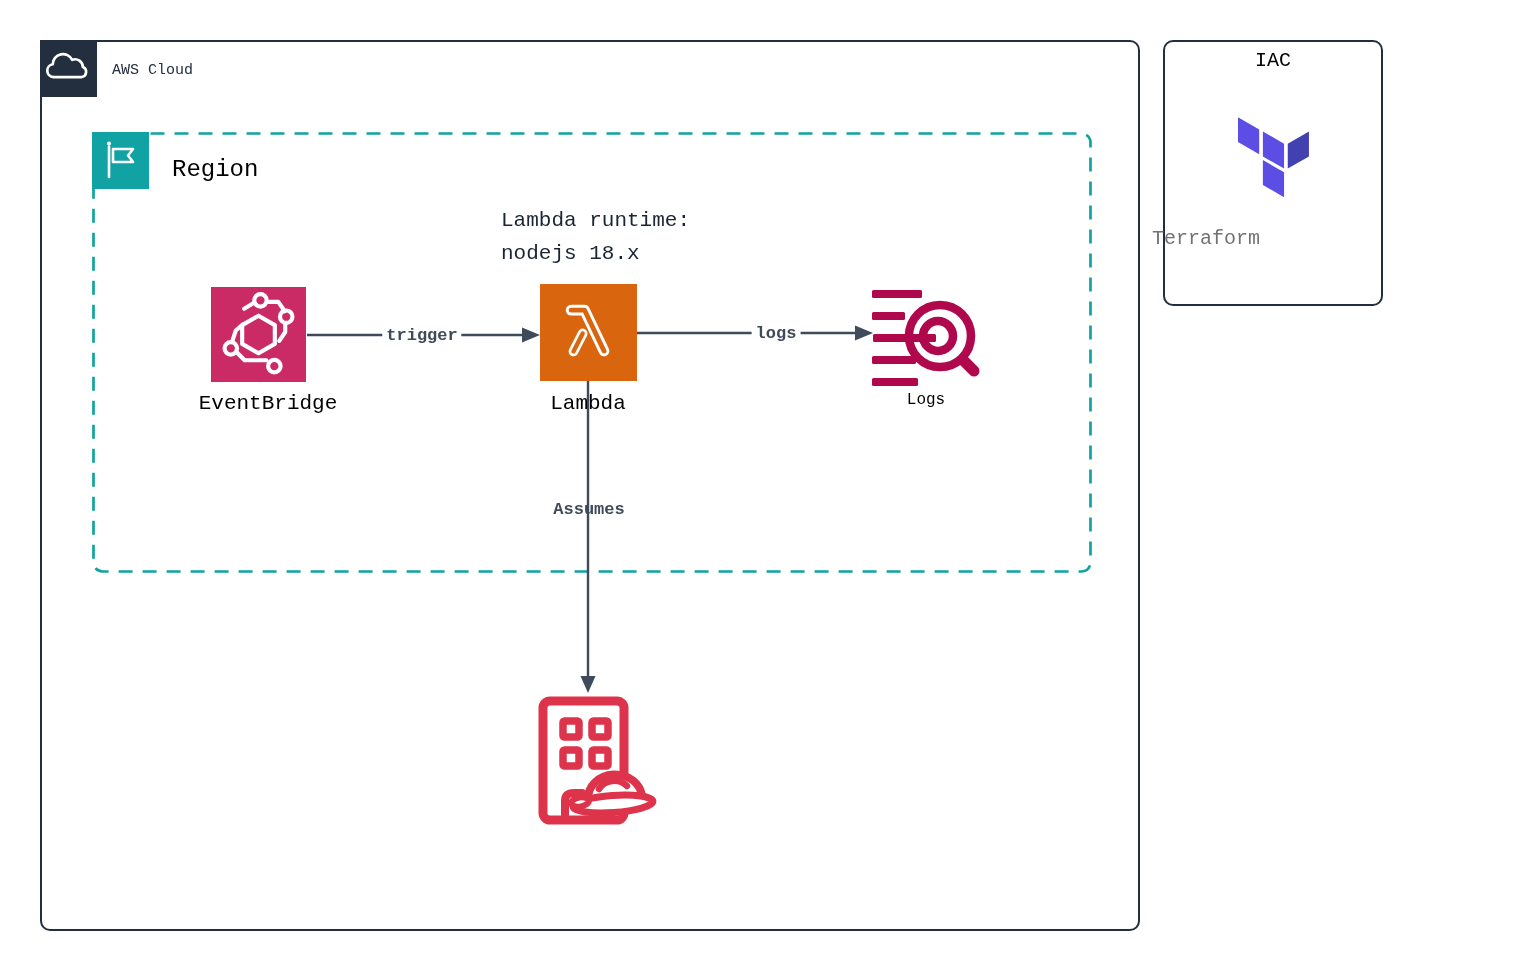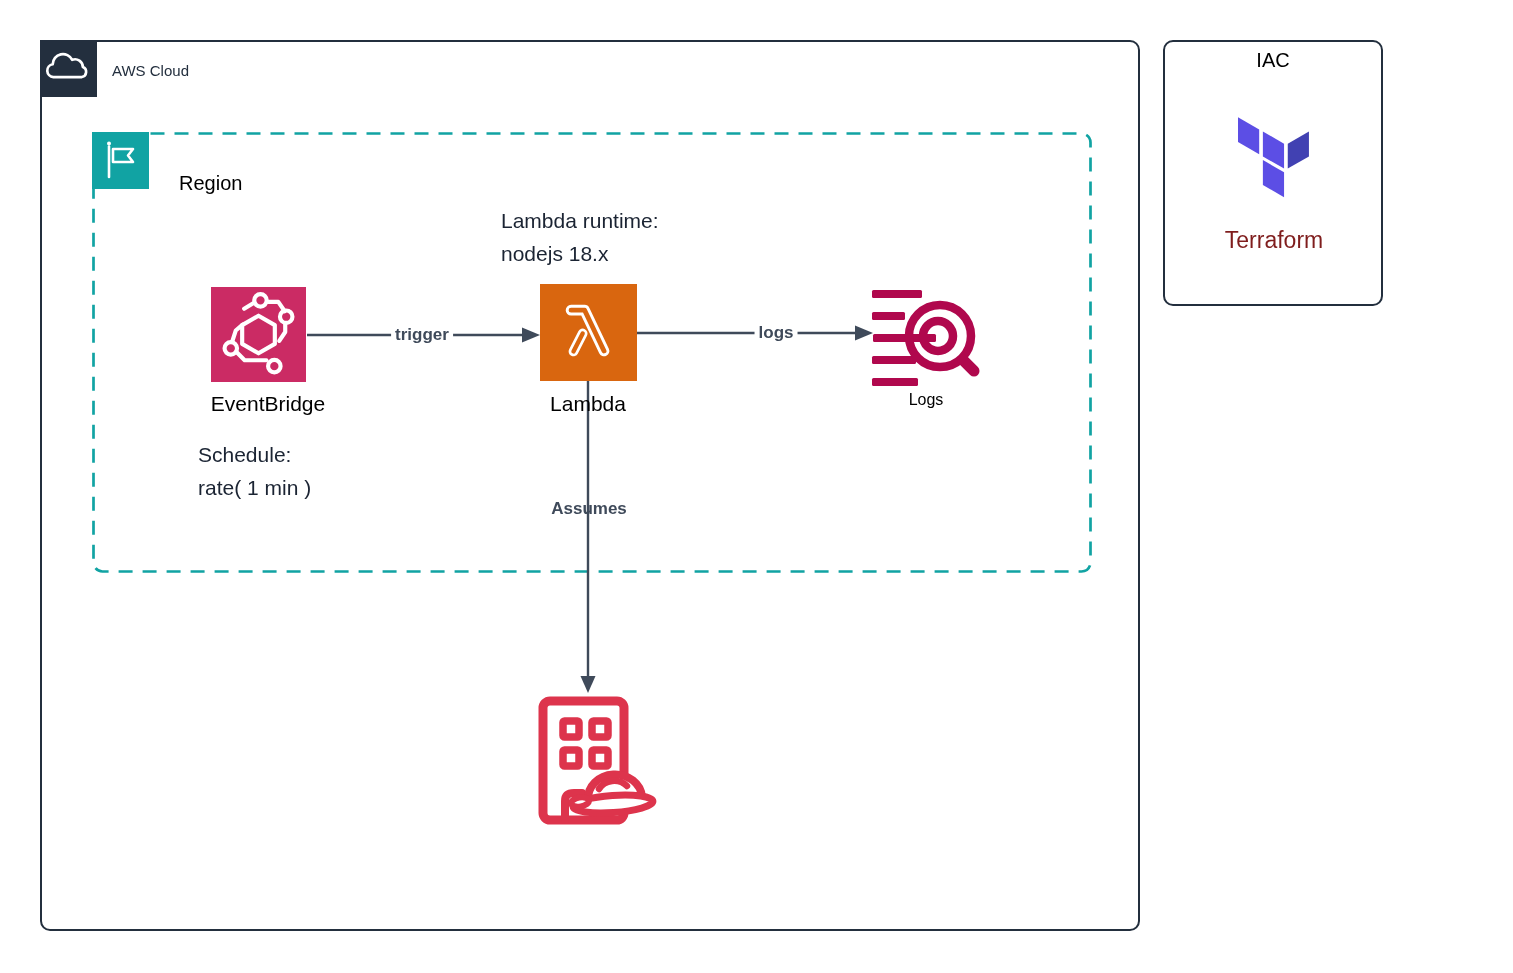--- a/index.html
+++ b/index.html
@@ -1,17 +1,17 @@
 <!DOCTYPE html>
 <html><head>
 <meta charset="utf-8">
 <style>
   html,body{margin:0;padding:0;background:#ffffff;}
   #canvas{position:relative;width:1513px;height:973px;background:#ffffff;overflow:hidden;
-          font-family:Liberation Sans, sans-serif;}
+          font-family:Liberation Mono, monospace;}
   .abs{position:absolute;}
   .box{position:absolute;box-sizing:border-box;border:2px solid #232F3E;border-radius:10px;background:transparent;}
   .icon-sq{position:absolute;display:flex;align-items:center;justify-content:center;}
   .lbl{position:absolute;color:#000000;white-space:nowrap;}
   .node-lbl{transform:translateX(-50%);font-size:21px;text-align:center;}
   .edge-lbl{transform:translate(-50%,-50%);font-size:17px;font-weight:bold;color:#3F4A5A;z-index:6;}
   .edge-bg{background:#ffffff;padding:0 4px;}
   .note{font-size:21px;line-height:33px;color:#1B2433;}
   svg{display:block;}
   .arrow-layer{position:absolute;left:0;top:0;z-index:5;pointer-events:none;}
@@ -34,21 +34,21 @@
   <svg class="abs z2" style="left:92px;top:132px;" width="1000" height="441">
     <rect x="1.5" y="1.5" width="997" height="438" rx="9" fill="none" stroke="#11A3A3" stroke-width="2.7" stroke-dasharray="14 10"></rect>
   </svg>
   <div class="icon-sq z3" style="left:92px;top:132px;width:57px;height:57px;background:#11A3A3;">
     <svg width="57" height="57" viewBox="0 0 57 57">
       <circle cx="17" cy="11.5" r="2" fill="#ffffff"></circle>
       <line x1="17" y1="14.5" x2="17" y2="45" stroke="#ffffff" stroke-width="2.6" stroke-linecap="round"></line>
       <path d="M21 17 H41 L36 23.5 L41 30 H21 Z" fill="none" stroke="#ffffff" stroke-width="2.6" stroke-linejoin="round"></path>
     </svg>
   </div>
-  <div class="lbl" style="left:179px;top:156px;font-size:20px;margin-top:16px;">Region</div>
+  <div class="lbl" style="left:172px;top:156px;font-size:24px;">Region</div>
 
   <div class="abs note" style="left:501px;top:204px;">
     <div>Lambda runtime:</div>
     <div>nodejs 18.x</div>
   </div>
 
   <div class="icon-sq z4" style="left:211px;top:287px;width:95px;height:95px;background:#CB2B64;">
     <svg width="95" height="95" viewBox="0 0 96 96">
       <g fill="none" stroke="#ffffff" stroke-width="4.2" stroke-linecap="round" stroke-linejoin="round">
         <path d="M48 29 L64.5 38.5 V57.5 L48 67 L31.5 57.5 V38.5 Z"></path>
@@ -58,24 +58,20 @@
         <circle cx="20" cy="62" r="6.3"></circle>
         <path d="M57 15 h11 l6.5 9.5"></path>
         <path d="M43.5 16 l-10 6"></path>
         <path d="M75 37.5 v8 l-6 9"></path>
         <path d="M21.5 55 l3.5 -11 7 -6"></path>
         <path d="M26 66 l8 8 h22"></path>
       </g>
     </svg>
   </div>
   <div class="lbl node-lbl" style="left:268px;top:392px;">EventBridge</div>
-  <div class="abs note" style="left:198px;top:438px;">
-    <div>Schedule:</div>
-    <div>rate( 1 min )</div>
-  </div>
 
   <div class="icon-sq z4" style="left:540px;top:284px;width:97px;height:97px;background:#D9660F;">
     <svg width="97" height="97" viewBox="0 0 100 100">
       <g fill="none" stroke-linecap="round" stroke-linejoin="round">
         <path d="M32 27 H46 L66 69" stroke="#ffffff" stroke-width="11"></path>
         <path d="M44 51 L34.5 69.5" stroke="#ffffff" stroke-width="10"></path>
         <path d="M32 27 H46 L66 69" stroke="#D9660F" stroke-width="5"></path>
         <path d="M44 51 L34.5 69.5" stroke="#D9660F" stroke-width="4.5"></path>
       </g>
     </svg>
@@ -128,16 +124,16 @@
   <div class="lbl edge-lbl" style="left:589px;top:509px;text-align:center;">Assumes</div>
 
   <div class="box" style="left:1163px;top:40px;width:220px;height:266px;border-radius:10px;"></div>
   <div class="lbl node-lbl" style="left:1273px;top:49px;font-size:20px;">IAC</div>
   <svg class="abs" style="left:1238px;top:117px;" width="72" height="83" viewBox="0 0 68 78">
     <polygon points="0,0 20,11.5 20,35 0,23.5" fill="#5C4EE5"></polygon>
     <polygon points="23.5,13.5 43.5,25 43.5,48.5 23.5,37" fill="#5C4EE5"></polygon>
     <polygon points="47,25 67,13.5 67,37 47,48.5" fill="#4141B2"></polygon>
     <polygon points="23.5,40.5 43.5,52 43.5,75.5 23.5,64" fill="#5C4EE5"></polygon>
   </svg>
-  <div class="lbl node-lbl" style="left:1274px;top:227px;font-size:23px;color:#7f1d1d;">Terraform</div>
+  <div class="lbl node-lbl" style="left:1206px;top:227px;font-size:20px;color:#737373;">Terraform</div>
 
 
 </div>
 
 </body></html>

